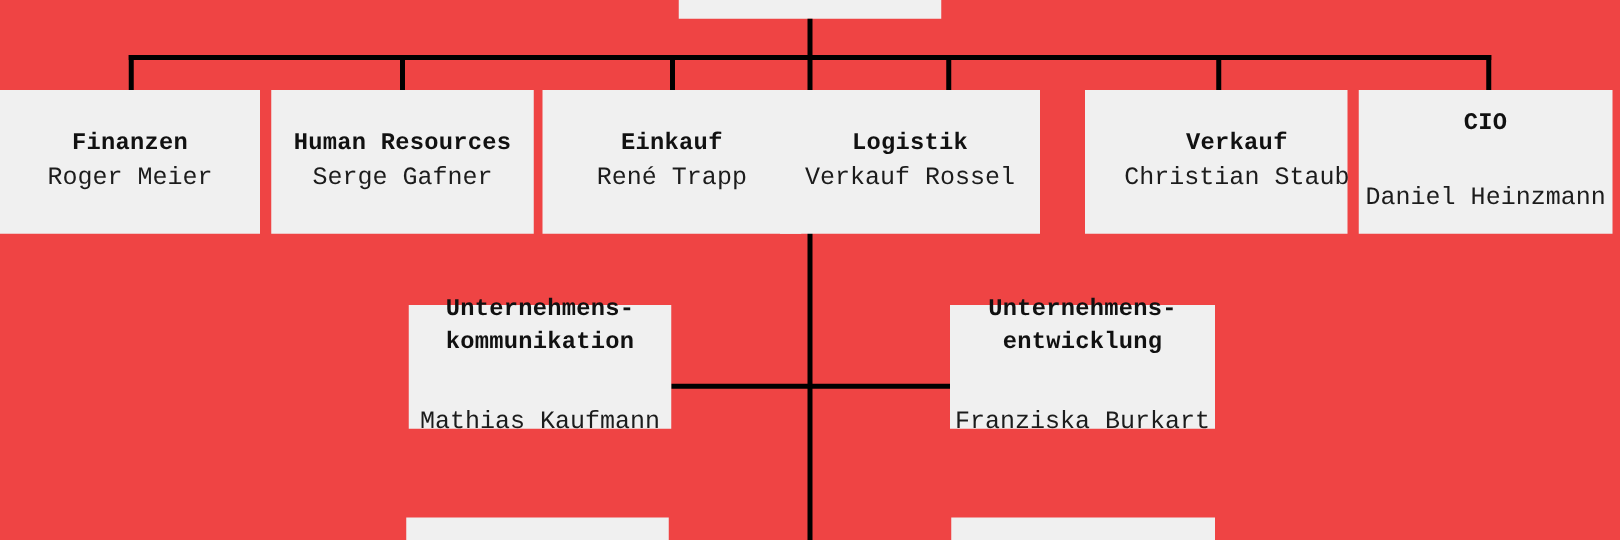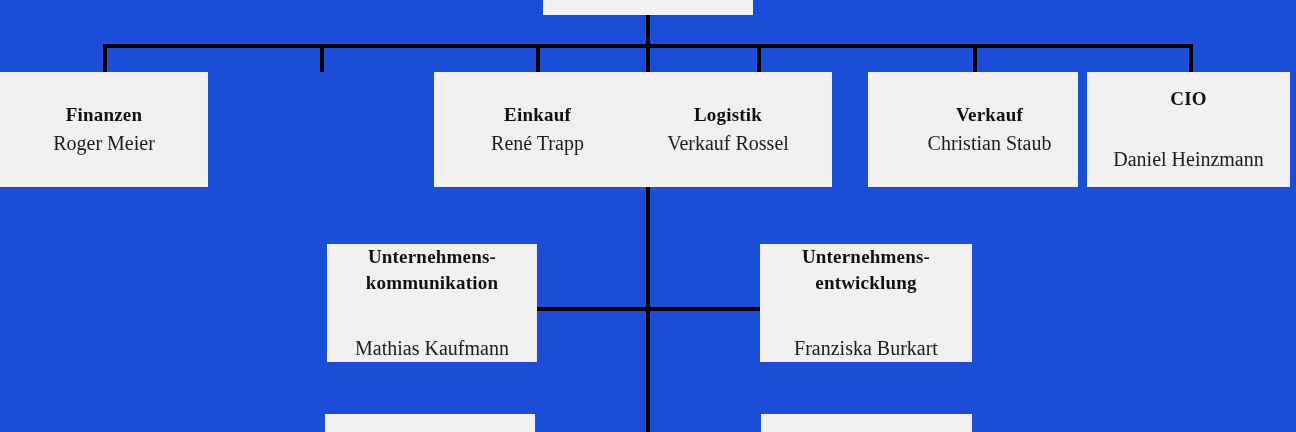--- a/index.html
+++ b/index.html
@@ -5,22 +5,22 @@
   html, body {
     margin: 0;
     padding: 0;
     background: #ffffff;
   }
   #stage {
     position: relative;
     width: 1296px;
     height: 432px;
     overflow: hidden;
-    background: #1d4ed8;
-    font-family: Liberation Serif, serif;
+    background: #ef4444;
+    font-family: Liberation Mono, monospace;
   }
   .box {
     position: absolute;
     background: #f0f0f0;
     display: flex;
     flex-direction: column;
     align-items: center;
     justify-content: center;
     text-align: center;
     box-sizing: border-box;
@@ -48,21 +48,21 @@
   
   .dept { top: 72px; height: 115px; }
   #dept-0 { left: 0px;    width: 208px; }
   #dept-1 { left: 217px;  width: 210px; }
   #dept-2 { left: 434px;  width: 207px; }
   #dept-3 { left: 624px;  width: 208px; }
   #dept-4 { left: 868px;  width: 210px; padding-left: 33px; }
   #dept-5 { left: 1087px; width: 203px; gap: 32px; }
 
   
-  .staff { top: 244px; height: 118px; gap: 37px; }
+  .staff { top: 244px; height: 99px; gap: 37px; }
   #staff-0 { left: 327px; width: 210px; }
   #staff-1 { left: 760px; width: 212px; }
 
   
   #root-box { left: 543px; top: 0px; width: 210px; height: 15px; }
   #bottom-box-0 { left: 325px; top: 414px; width: 210px; height: 18px; }
   #bottom-box-1 { left: 761px; top: 414px; width: 211px; height: 18px; }
 
   
   #trunk-line      { left: 646px;  top: 15px;  width: 4px;    height: 417px; }
@@ -90,20 +90,24 @@
   <div class="line stub" id="stub-2"></div>
   <div class="line stub" id="stub-3"></div>
   <div class="line stub" id="stub-4"></div>
   <div class="line stub" id="stub-5"></div>
   <div class="line" id="staff-line"></div>
 
   <div class="box dept" id="dept-0">
     <div class="title">Finanzen</div>
     <div class="name">Roger Meier</div>
   </div>
+  <div class="box dept" id="dept-1">
+    <div class="title">Human Resources</div>
+    <div class="name">Serge Gafner</div>
+  </div>
   <div class="box dept" id="dept-2">
     <div class="title">Einkauf</div>
     <div class="name">René Trapp</div>
   </div>
   <div class="box dept" id="dept-3">
     <div class="title">Logistik</div>
     <div class="name">Verkauf Rossel</div>
   </div>
   <div class="box dept" id="dept-4">
     <div class="title">Verkauf</div>

